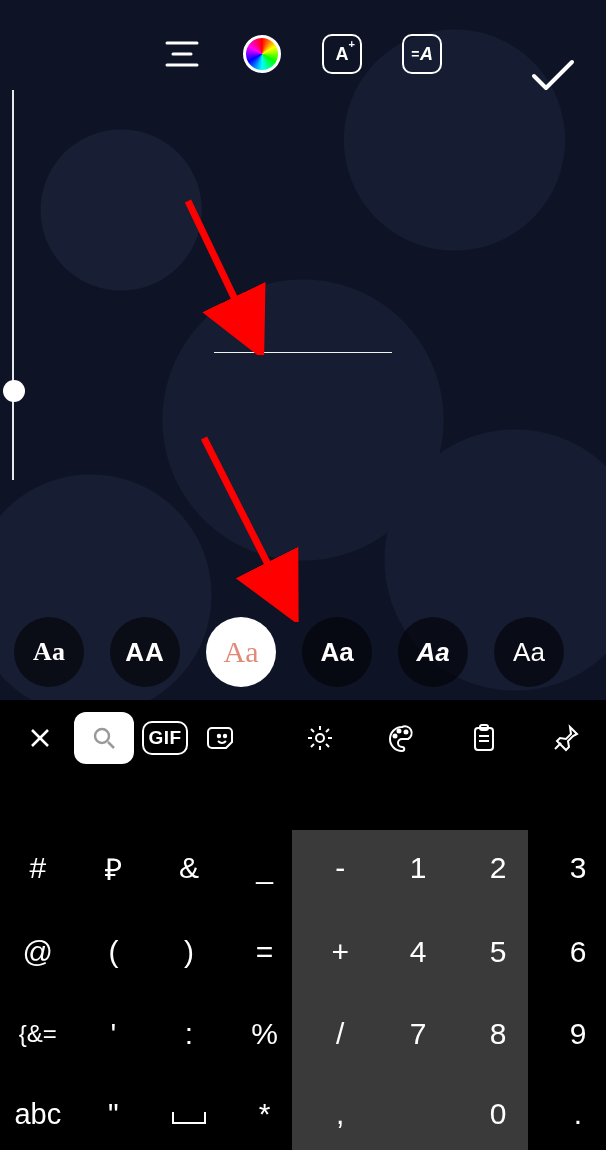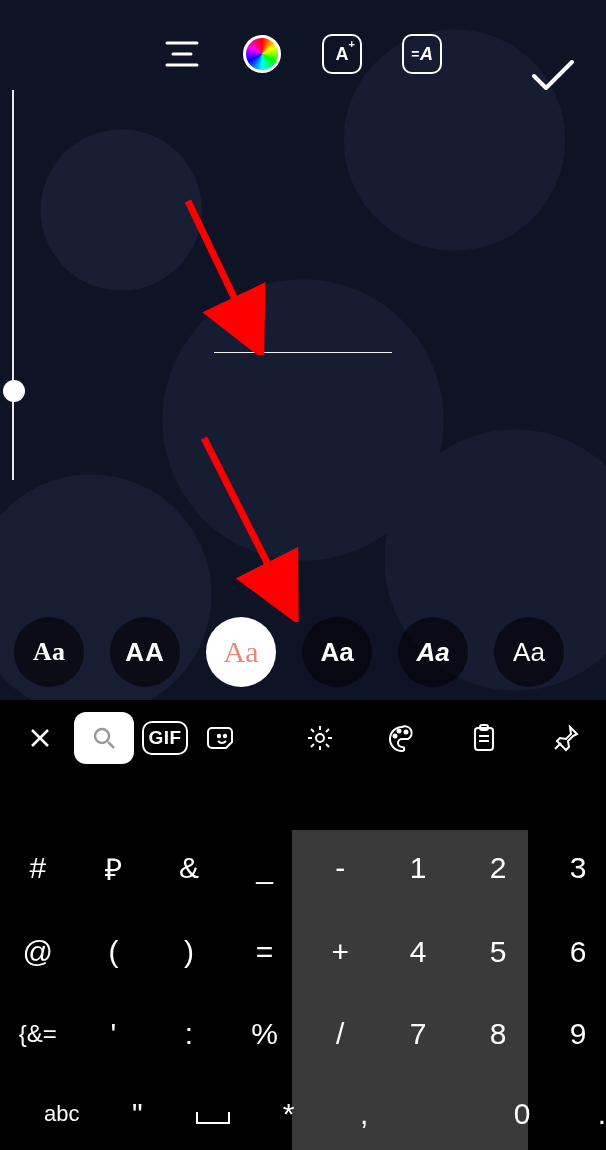--- a/index.html
+++ b/index.html
@@ -64,21 +64,21 @@
   .kbd-tool.gif { border:2px solid #fff; border-radius:10px; font-size:19px; font-weight:700; width:46px; height:34px; letter-spacing:0.5px;}
   .spacer { flex:1; }
   .kbd-toolrow .group { display:flex; gap:30px; align-items:center; }
 
   
   .keys { position:relative; height:374px; }
   .numpad-bg { position:absolute; left:292px; top:54px; width:236px; height:320px; background:#3a3a3a; }
   .krow { position:absolute; left:0; width:100%; height:80px; display:flex; align-items:center; }
   .kcell { flex:0 0 75.6px; text-align:center; color:#fff; font-size:30px; font-weight:400; }
   .kcell.small { font-size:24px; }
-  .kcell.abc { font-size:22px;margin-left:24px; }
+  .kcell.abc { font-size:29px; }
   .kcell.wide { flex:0 0 80px; }
   .r1 { top:52px; } .r2 { top:136px; } .r3 { top:218px; } .r4 { top:298px; }
   .spacebar { display:inline-block; width:34px; height:12px; border:2px solid #fff; border-top:none; }
 
   svg { display:block; }
 </style>
 </head>
 <body>
 
 <div class="screen">

